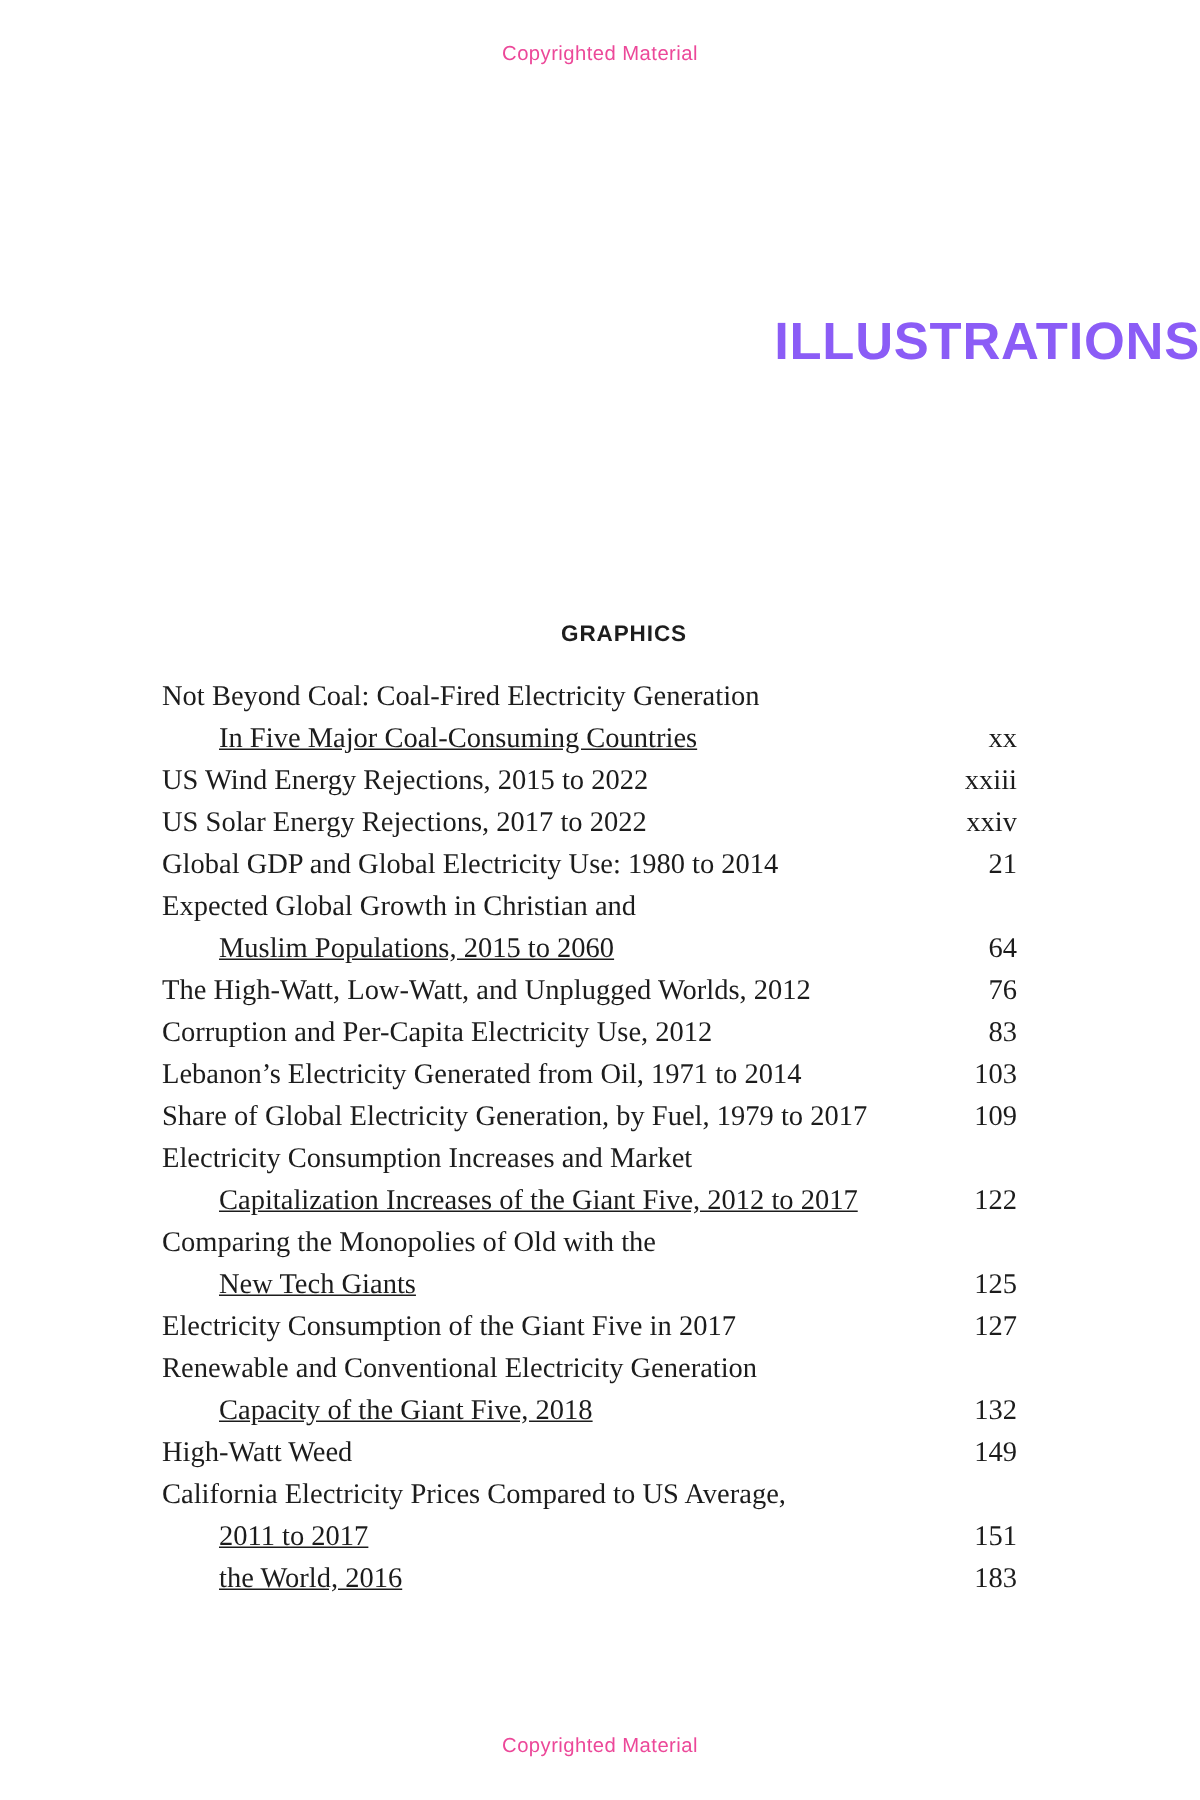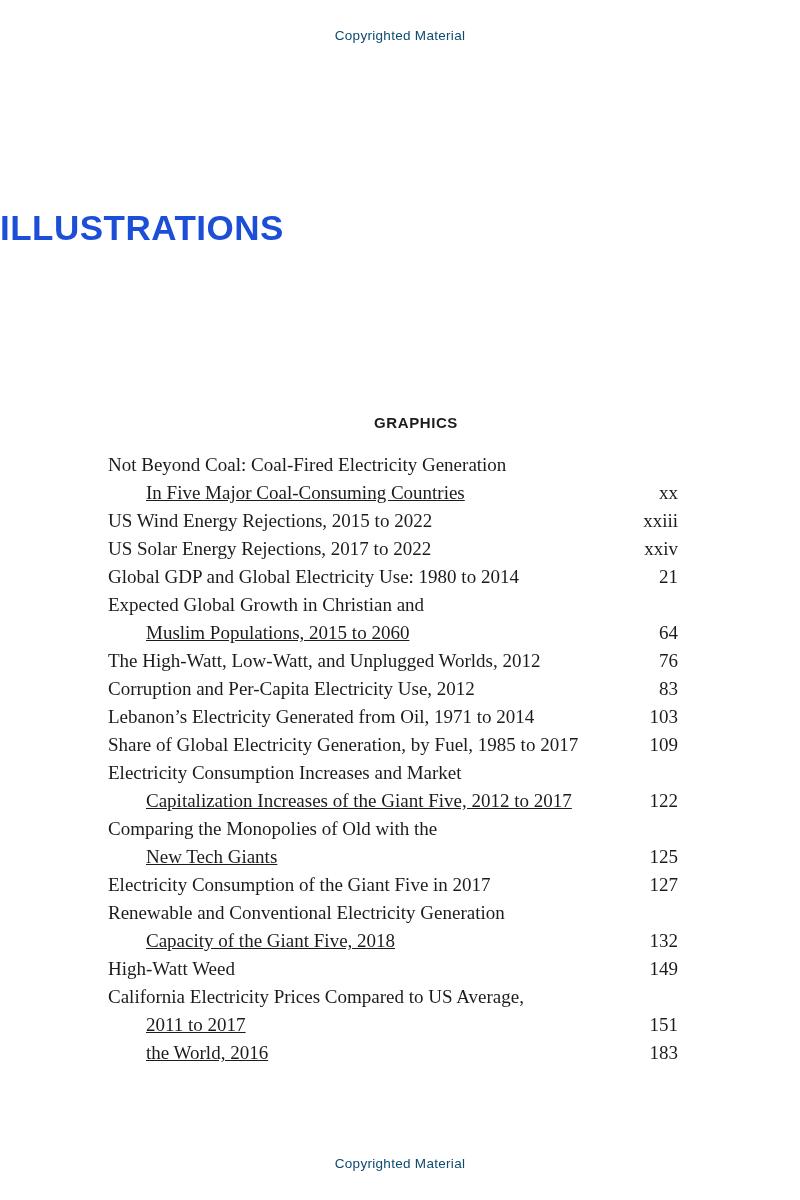--- a/index.html
+++ b/index.html
@@ -15,36 +15,36 @@
     font-family: "Liberation Serif", serif;
   }
   .copyright {
     position: absolute;
     left: 0;
     width: 100%;
     text-align: center;
     font-family: "Liberation Sans", sans-serif;
     font-size: 13.5px;
     letter-spacing: 0.3px;
-    color: #0c4a6e;
+    color: #ec4899;
   }
   .copyright.top { top: 28px; }
   .copyright.bottom { top: 1156px; }
   .title {
     position: absolute;
     top: 208px;
     left: 0;
     width: 100%;
     margin: 0;
-    text-align: left;
+    text-align: right;
     font-family: "Liberation Sans", sans-serif;
     font-weight: 700;
     font-size: 35px;
     letter-spacing: 0.5px;
-    color: #1d4ed8;
+    color: #8b5cf6;
   }
   .section-heading {
     position: absolute;
     top: 414px;
     left: 0;
     width: 100%;
     margin: 0;
     text-align: center;
     font-family: "Liberation Sans", sans-serif;
     font-weight: 700;
@@ -137,21 +137,21 @@
     <span class="toc-text">Corruption and Per-Capita Electricity Use, 2012</span>
     <span class="toc-page">83</span>
   </div>
 
   <div class="toc-line">
     <span class="toc-text">Lebanon’s Electricity Generated from Oil, 1971 to 2014</span>
     <span class="toc-page">103</span>
   </div>
 
   <div class="toc-line">
-    <span class="toc-text">Share of Global Electricity Generation, by Fuel, 1985 to 2017</span>
+    <span class="toc-text">Share of Global Electricity Generation, by Fuel, 1979 to 2017</span>
     <span class="toc-page">109</span>
   </div>
 
   <div class="toc-line">
     <span class="toc-text">Electricity Consumption Increases and Market</span>
     <span class="toc-page"></span>
   </div>
 
   <div class="toc-line">
     <span class="toc-text indent">Capitalization Increases of the Giant Five, 2012 to 2017</span>

